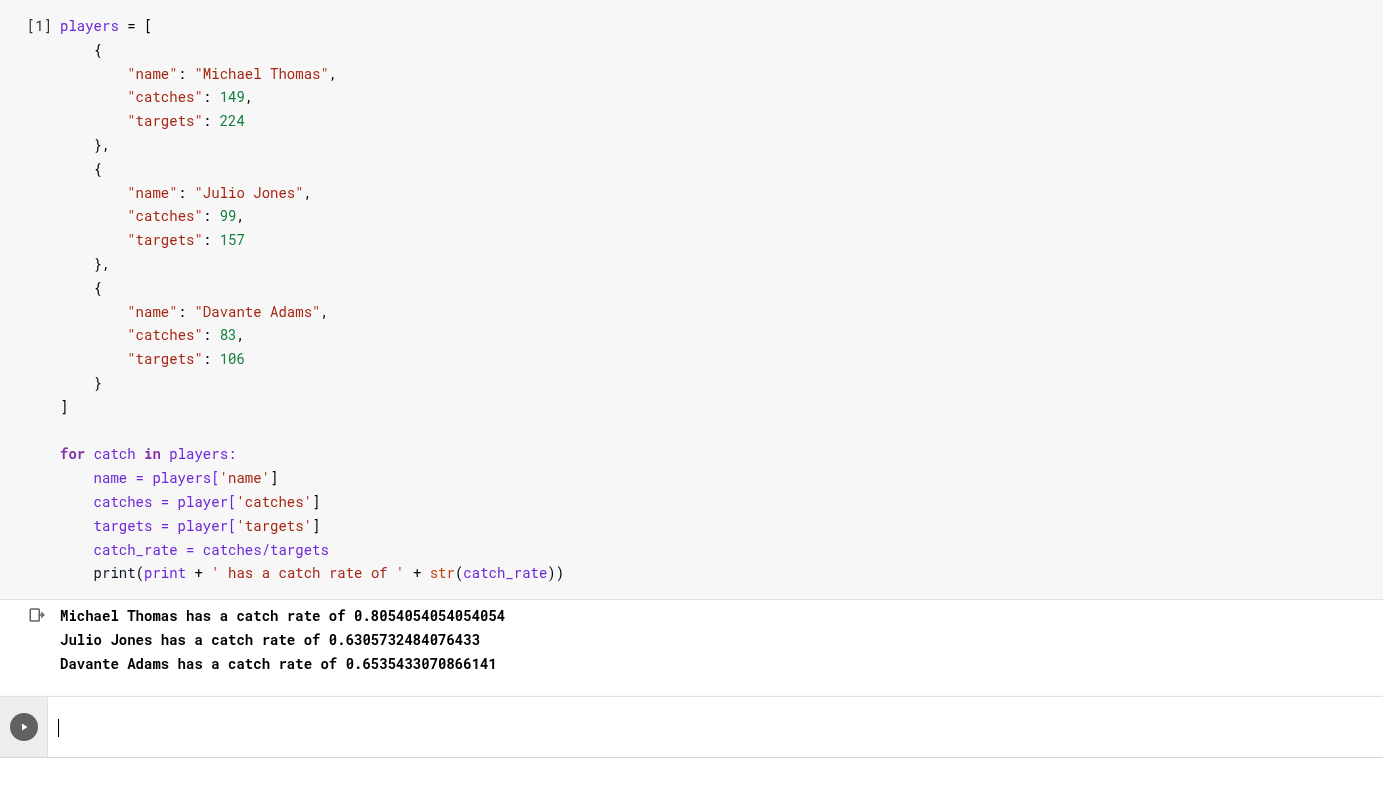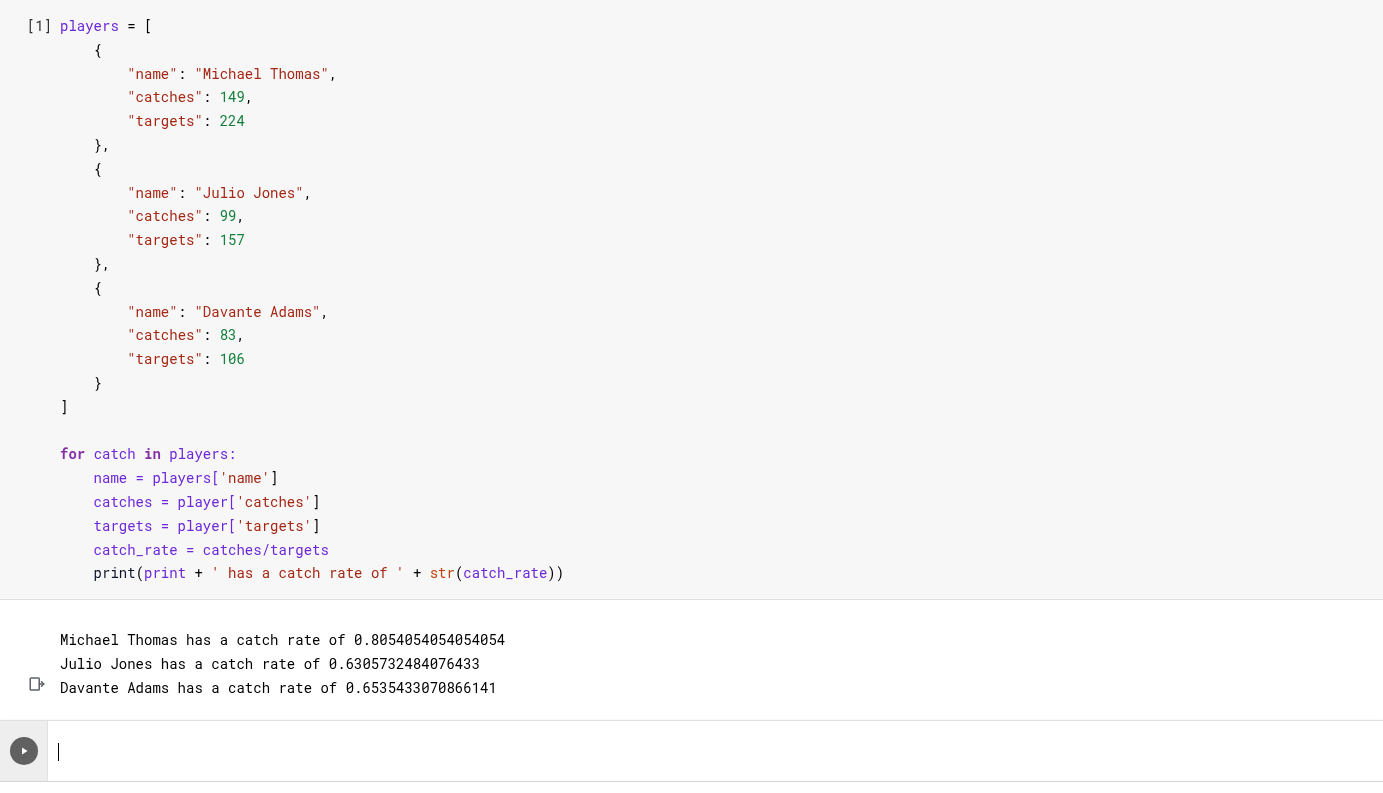--- a/index.html
+++ b/index.html
@@ -28,23 +28,24 @@
     flex-shrink: 0;
   }
   .inputarea {
     flex: 1;
     padding: 14px 0;
     font-family: inherit;
     white-space: pre;
   }
   .output-row {
     display: flex;
-    align-items: flex-end;
-    margin-top: 28px;
+    align-items: flex-start;
+    margin-top: 4px;
     margin-bottom: 20px;
+    font-weight: bold;
   }
   .output-icon {
     width: 60px;
     text-align: right;
     padding-right: 14px;
     padding-top: 2px;
     flex-shrink: 0;
   }
   .output-text {
     flex: 1;

